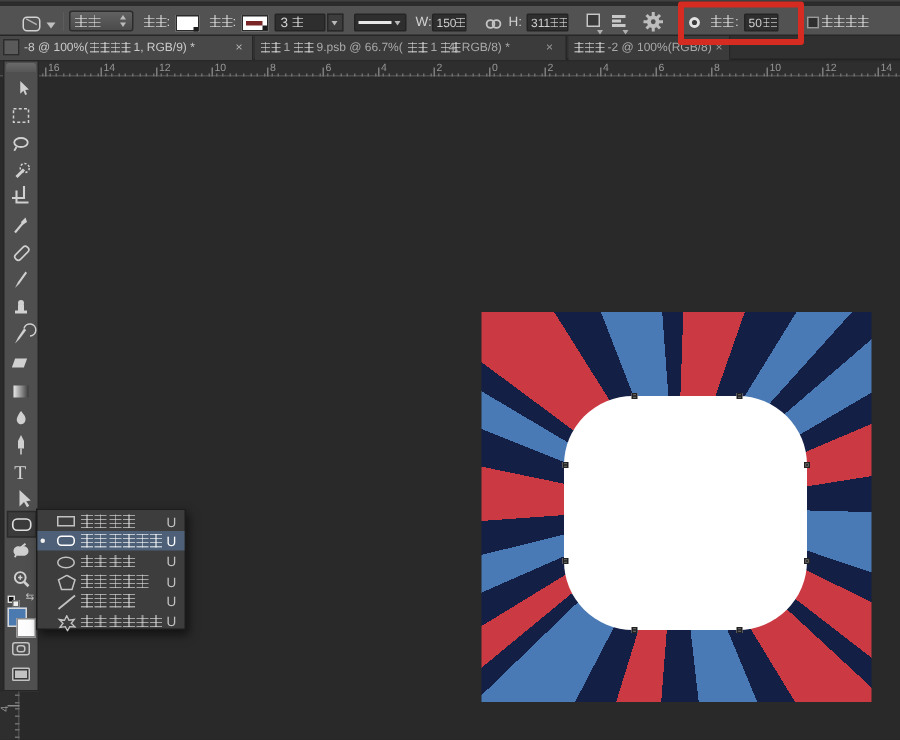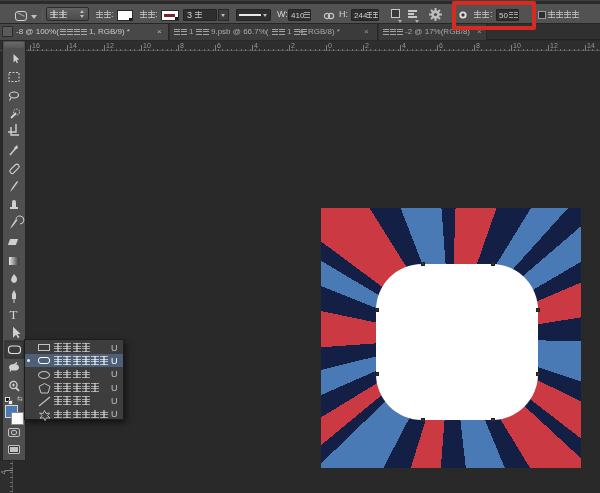--- a/index.html
+++ b/index.html
@@ -54,33 +54,33 @@
     </div>
   <div class="a" style="left:218px;top:5px;width:11px;height:12px;background:#3d3d3d;border:1px solid #282828"></div>
   <div class="a" style="left:221px;top:10px;border-left:2.5px solid transparent;border-right:2.5px solid transparent;border-top:3px solid #bbb"></div>
 
   <div class="inp" style="left:236px;top:5px;width:35px;height:12px"></div>
   <div class="a" style="left:239px;top:10px;width:22px;height:2px;background:#e8e8e8"></div>
   <div class="a" style="left:263px;top:10px;border-left:2.5px solid transparent;border-right:2.5px solid transparent;border-top:3px solid #bbb"></div>
 
   <div class="t" style="left:277px;top:5px">W:</div>
   <div class="inp" style="left:288px;top:5px;width:23px;height:12px"></div>
-  <div class="t" style="left:291px;top:7px;font-size:8px;color:#cfcfcf">410</div>
+  <div class="t" style="left:291px;top:7px;font-size:8px;color:#cfcfcf">150</div>
   <div class="cj" style="left:304px;top:8px">
       <i style="width:6px;height:6px"></i>
     </div>
 
   <svg class="a" style="left:323px;top:8px" width="12" height="8">
       <circle cx="4" cy="4" r="2.6" fill="none" stroke="#c4c4c4" stroke-width="1.2"></circle>
       <circle cx="8" cy="4" r="2.6" fill="none" stroke="#c4c4c4" stroke-width="1.2"></circle>
     </svg>
 
   <div class="t" style="left:339px;top:5px">H:</div>
   <div class="inp" style="left:351px;top:5px;width:28px;height:12px"></div>
-  <div class="t" style="left:354px;top:7px;font-size:8px;color:#cfcfcf">244</div>
+  <div class="t" style="left:354px;top:7px;font-size:8px;color:#cfcfcf">311</div>
   <div class="cj" style="left:367px;top:8px;gap:1px">
       <i style="width:5px;height:6px"></i>
       <i style="width:5px;height:6px"></i>
     </div>
 
   <div class="a" style="left:391px;top:5px;width:9px;height:9px;border:1px solid #c8c8c8;background:#3a3a3a"></div>
   <div class="a" style="left:398px;top:16px;border-left:2px solid transparent;border-right:2px solid transparent;border-top:3px solid #b0b0b0"></div>
 
   <div class="a" style="left:408px;top:6px;width:9px;height:2px;background:#c8c8c8"></div>
   <div class="a" style="left:408px;top:9px;width:6px;height:2px;background:#c8c8c8"></div>
@@ -160,21 +160,21 @@
       <i style="width:6px;height:7px"></i>
     </div>
   <div class="t" style="left:299px;top:3px;font-size:8px;color:#a9a9a9">4, RGB/8) *</div>
   <div class="t" style="left:364px;top:3px;font-size:8px;color:#9a9a9a">×</div>
 
   <div class="cj" style="left:383px;top:4px;gap:1px">
       <i style="width:6px;height:7px"></i>
       <i style="width:6px;height:7px"></i>
       <i style="width:6px;height:7px"></i>
     </div>
-  <div class="t" style="left:405px;top:3px;font-size:8px;color:#a9a9a9">-2 @ 17%(RGB/8)</div>
+  <div class="t" style="left:405px;top:3px;font-size:8px;color:#a9a9a9">-2 @ 100%(RGB/8)</div>
   <div class="t" style="left:477px;top:3px;font-size:8px;color:#9a9a9a">×</div>
 </div>
 
 <div class="a" id="ruler" style="left:0;top:41px;width:600px;height:10px;background:#2e2e2e;border-bottom:1px solid #4d4d4d"></div>
 <div class="a" id="ticks" style="left:0;top:41px;width:600px;height:10px">
     <div class="a" style="left:30px;top:4px;width:1px;height:6px;background:#7d7d7d"></div>
     <div class="a" style="left:32px;top:1px;font-size:7px;color:#969696;font-family:'Liberation Sans',sans-serif">16</div>
     <div class="a" style="left:67px;top:4px;width:1px;height:6px;background:#7d7d7d"></div>
     <div class="a" style="left:69px;top:1px;font-size:7px;color:#969696;font-family:'Liberation Sans',sans-serif">14</div>
     <div class="a" style="left:104px;top:4px;width:1px;height:6px;background:#7d7d7d"></div>

